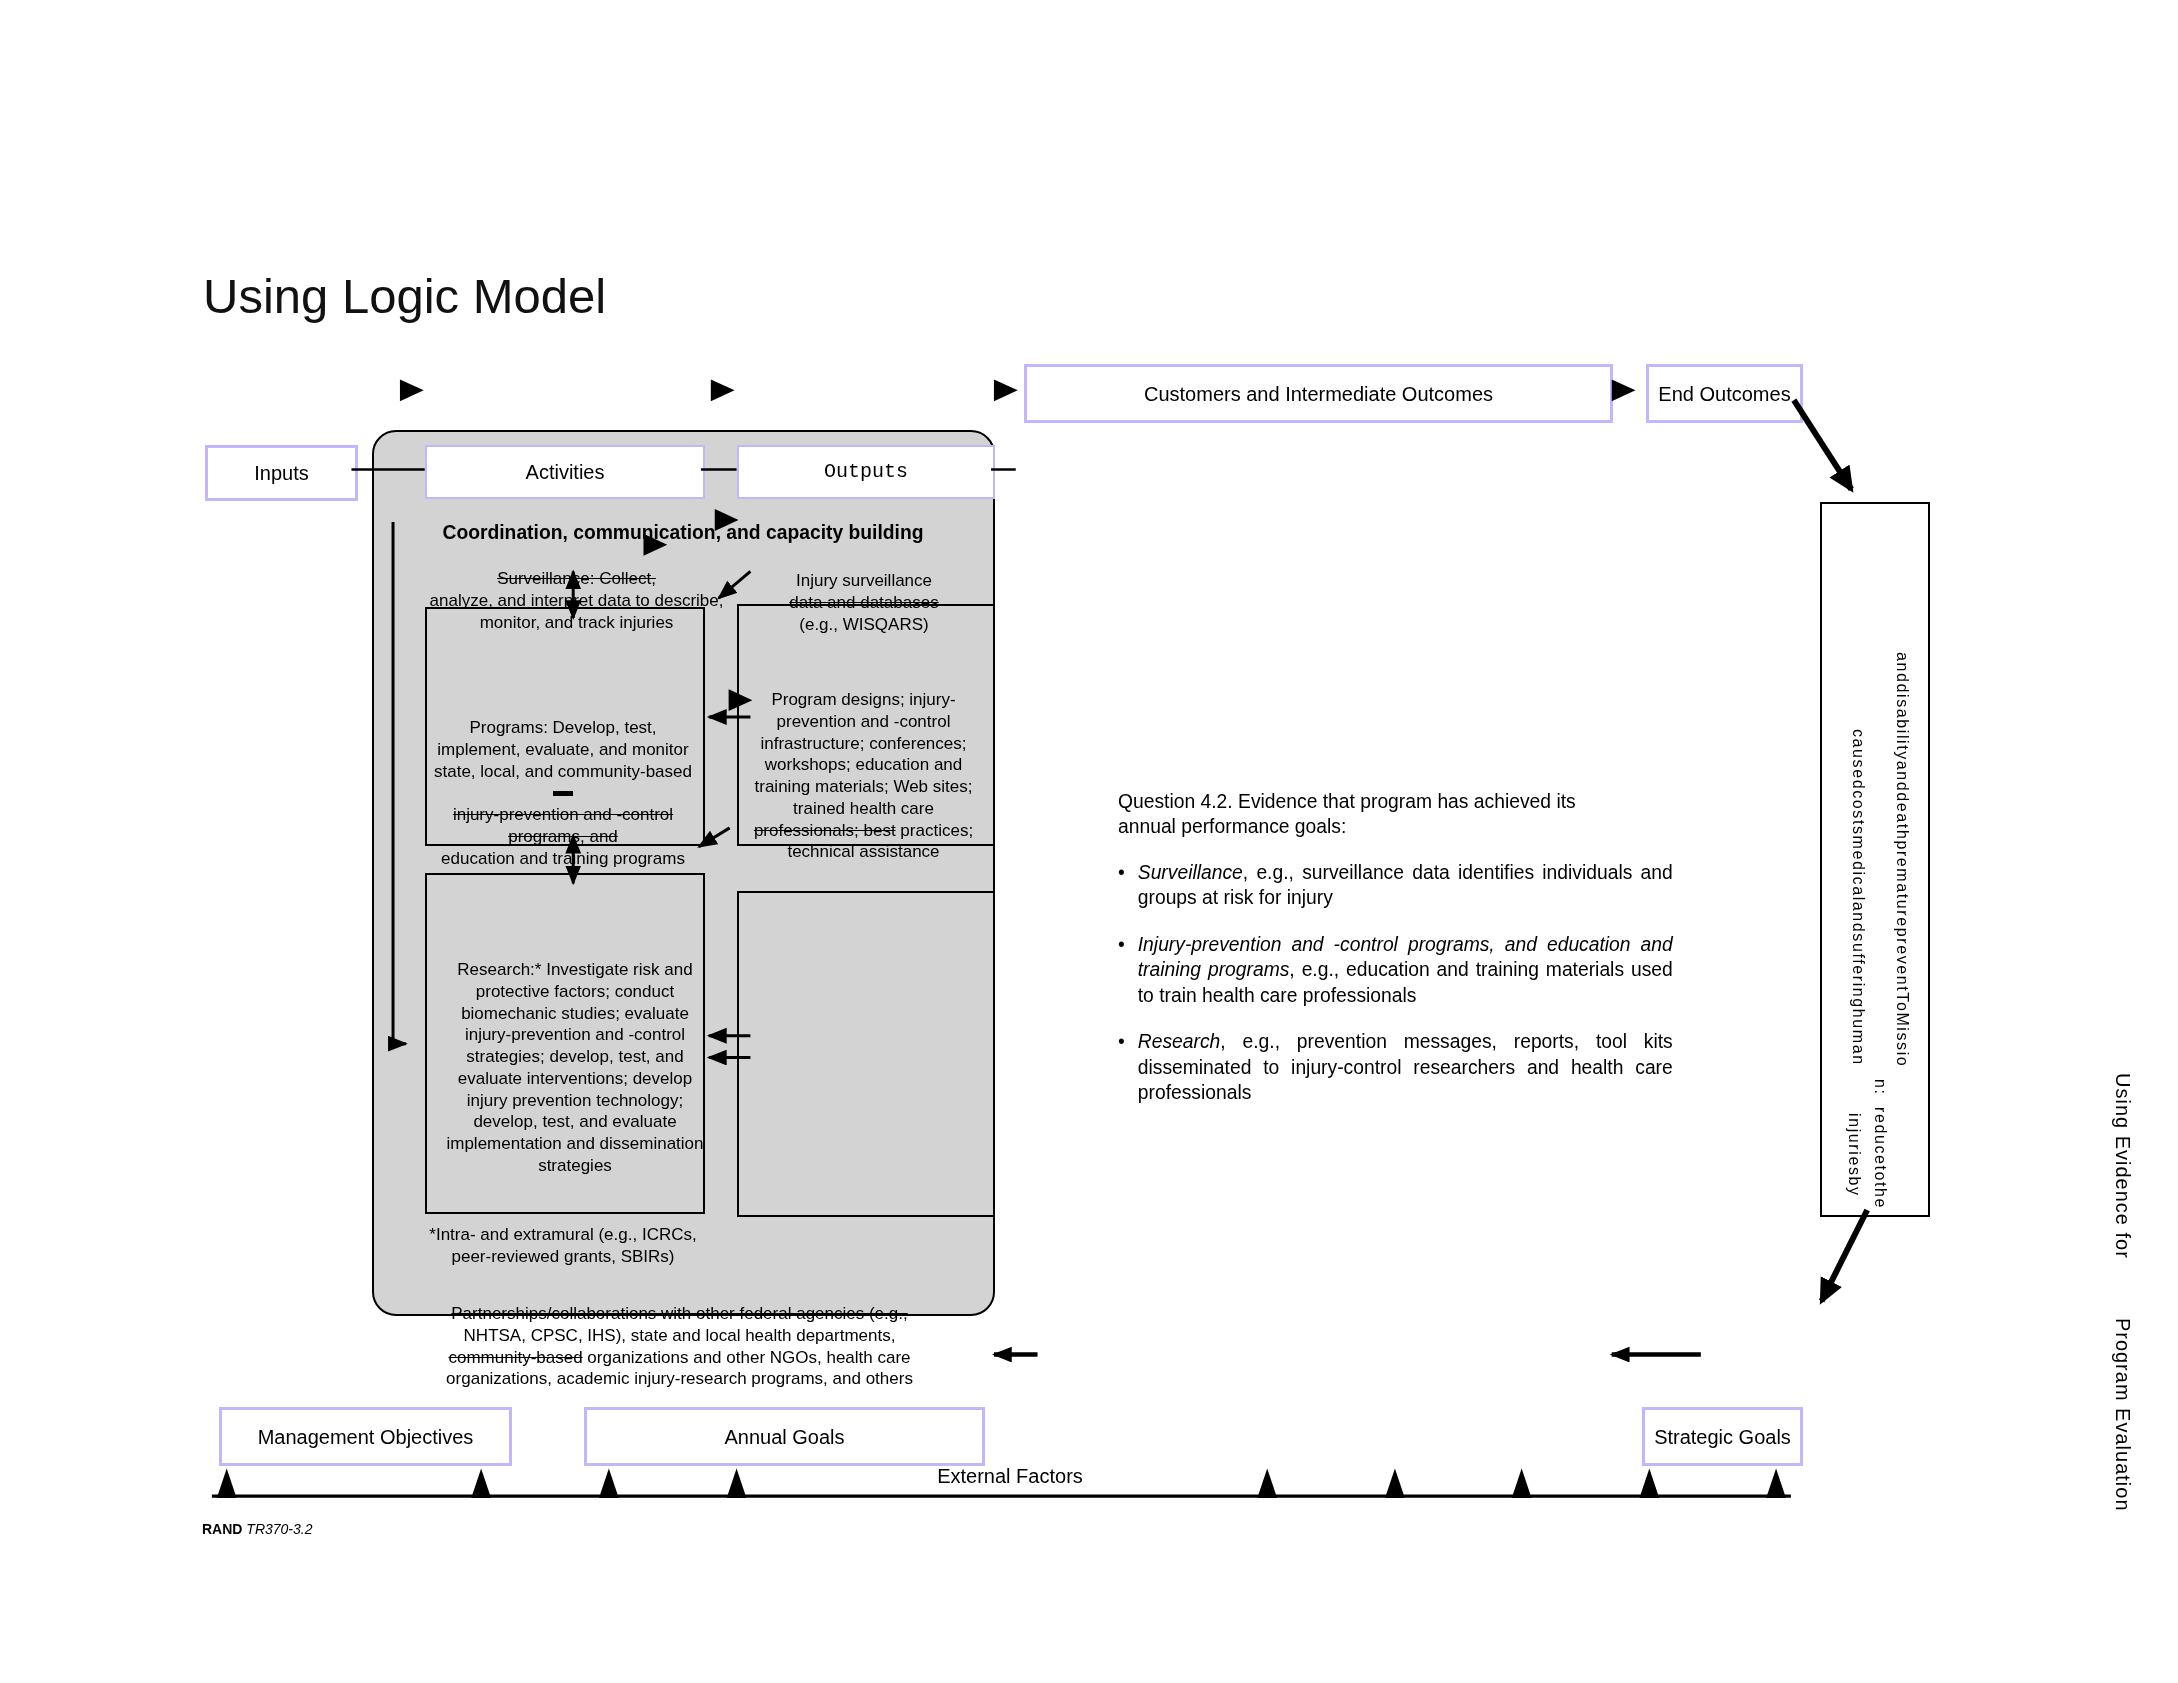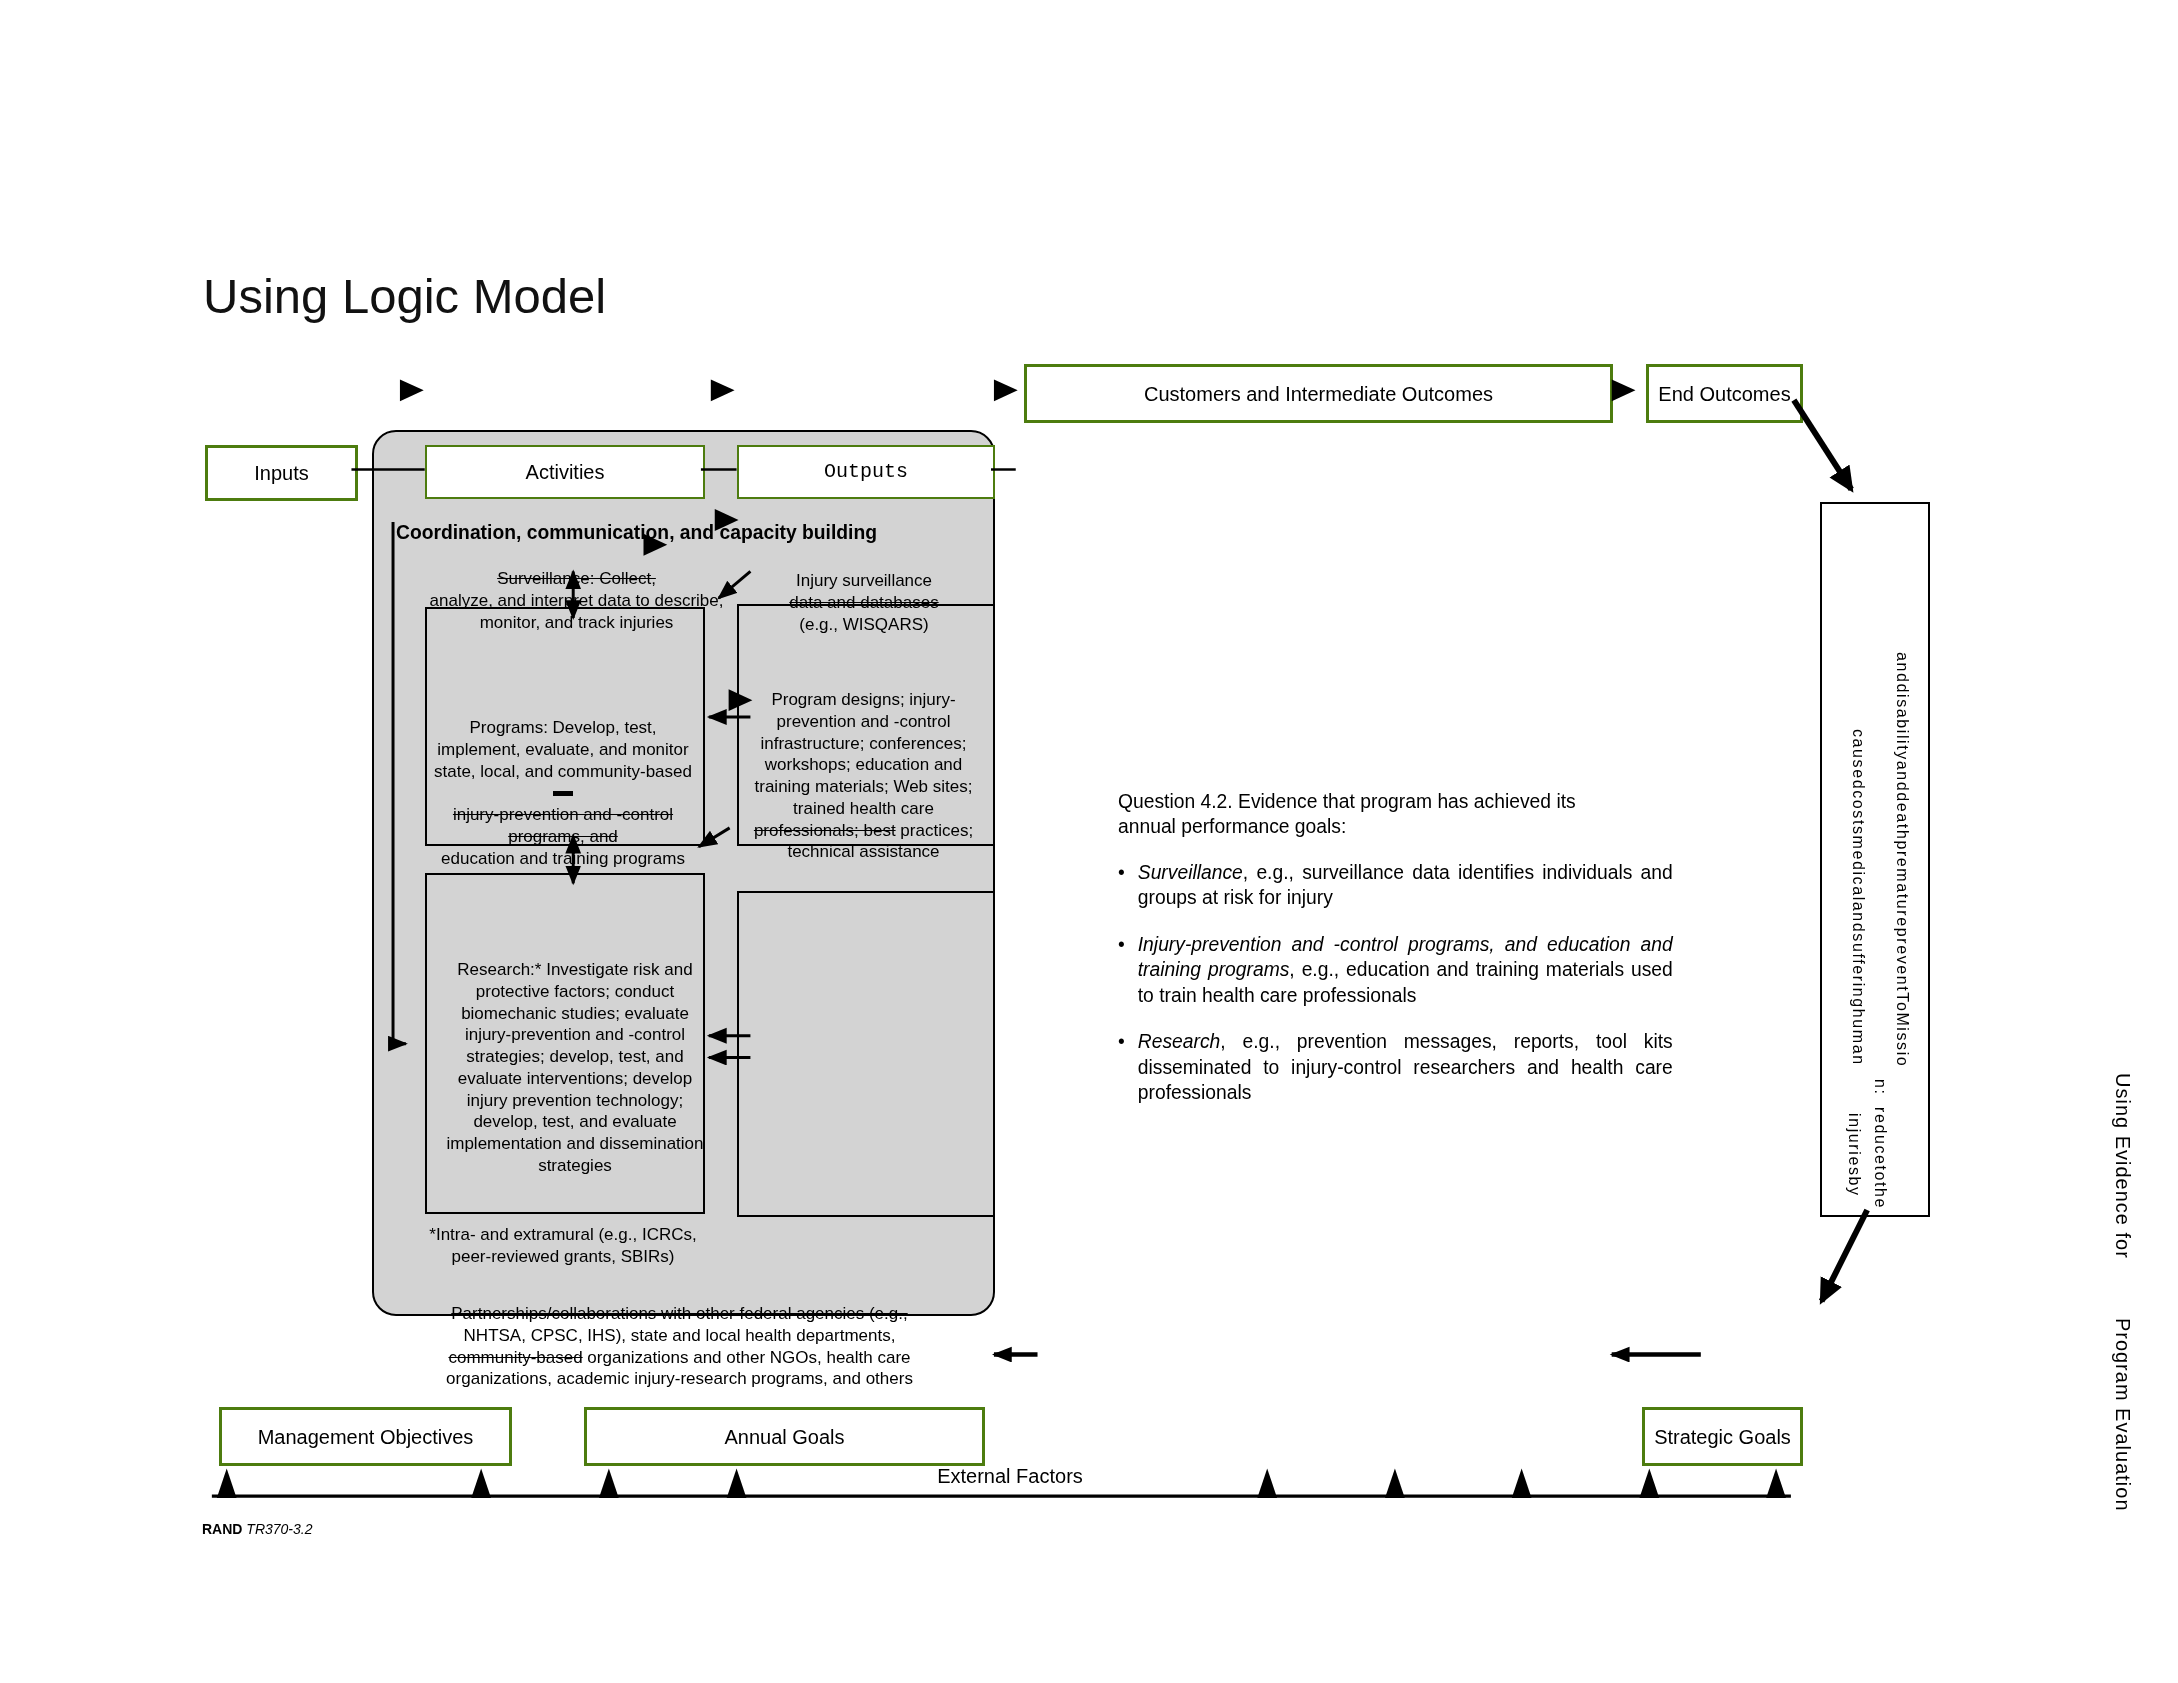--- a/index.html
+++ b/index.html
@@ -1,33 +1,33 @@
 <!DOCTYPE html>
 <html><head>
 <meta charset="utf-8">
 <style>
   html,body{margin:0;padding:0;background:#fff;}
   .canvas{position:relative;width:2178px;height:1683px;background:#fff;color:#000;
           font-family:"Liberation Sans",sans-serif;overflow:hidden;margin-top:24px;}
   .abs{position:absolute;}
-  .fbox{position:absolute;border:3px solid #4d7c0f;background:#fff;display:flex;
+  .fbox{position:absolute;border:3px solid #c4b5fd;background:#fff;display:flex;
         align-items:center;justify-content:center;text-align:center;font-size:20px;line-height:1.2;}
   .ibox{position:absolute;border:2px solid #000;background:transparent;}
   .txt{position:absolute;font-size:17px;line-height:1.28;text-align:center;}
   .strike{text-decoration:line-through;}
   .rot{position:absolute;transform:rotate(90deg);transform-origin:0 0;white-space:nowrap;}
   .mtxt{font-size:16px;letter-spacing:1.6px;}
   .dash{display:inline-block;width:20px;height:5px;background:#000;vertical-align:middle;margin:0 3px;}
   .gcont{position:absolute;left:372px;top:406px;width:619px;height:882px;background:#d3d3d3;
          border:2px solid #000;border-radius:24px;}
   .qwrap{position:absolute;left:1118px;top:765px;width:614px;font-size:19.3px;line-height:1.32;}
   .qtitle{width:515px;margin-bottom:20px;}
   .bullet{display:flex;gap:13px;margin-bottom:21px;}
   .bullet .bt{width:535px;text-align:justify;}
-  .coordhdr{position:absolute;left:396px;top:498px;width:574px;text-align:left;
+  .coordhdr{position:absolute;left:396px;top:498px;width:574px;text-align:center;
             font-weight:bold;font-size:19.3px;}
   .title{position:absolute;left:203px;top:246px;font-size:49px;line-height:1.1;color:#111;}
   .footer{position:absolute;left:202px;top:1497px;font-size:14px;}
   svg.overlay{position:absolute;left:0;top:0;pointer-events:none;}
 </style>
 </head>
 <body>
 
 <div class="canvas">
 

